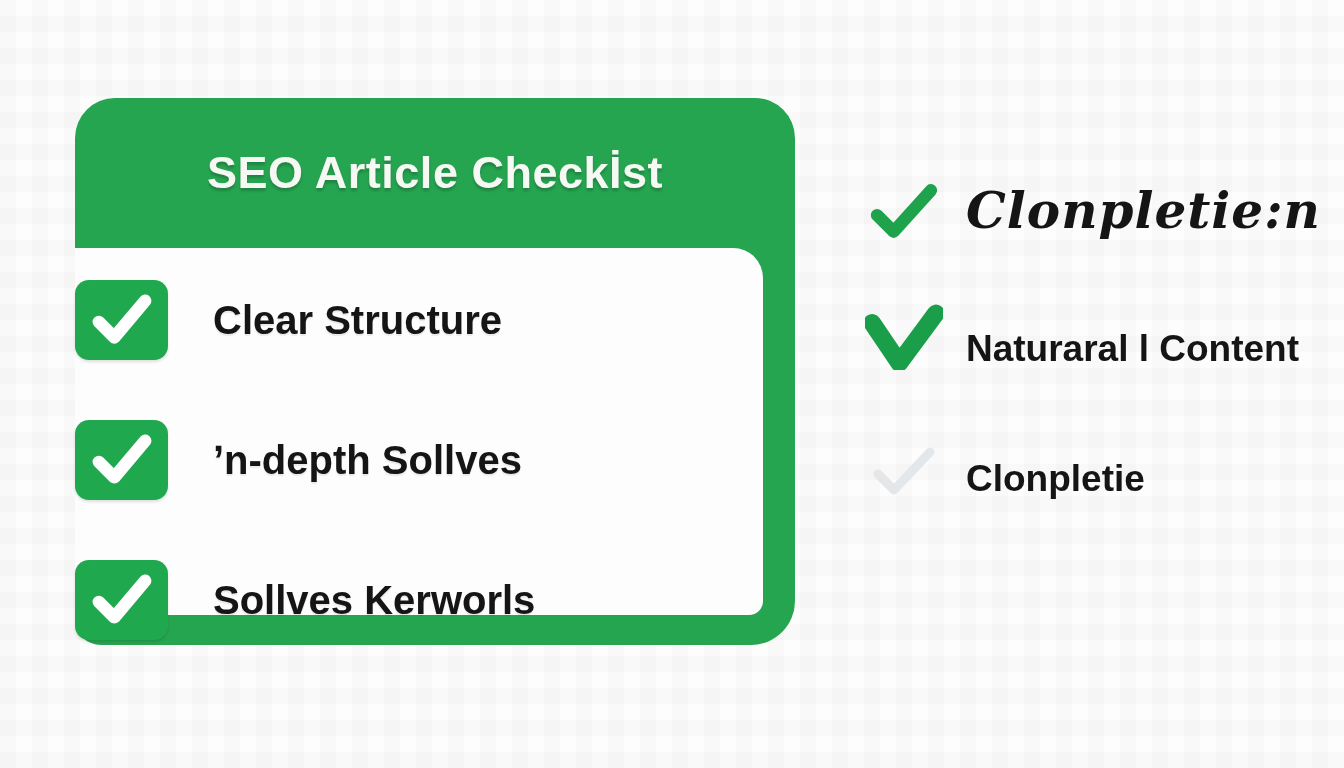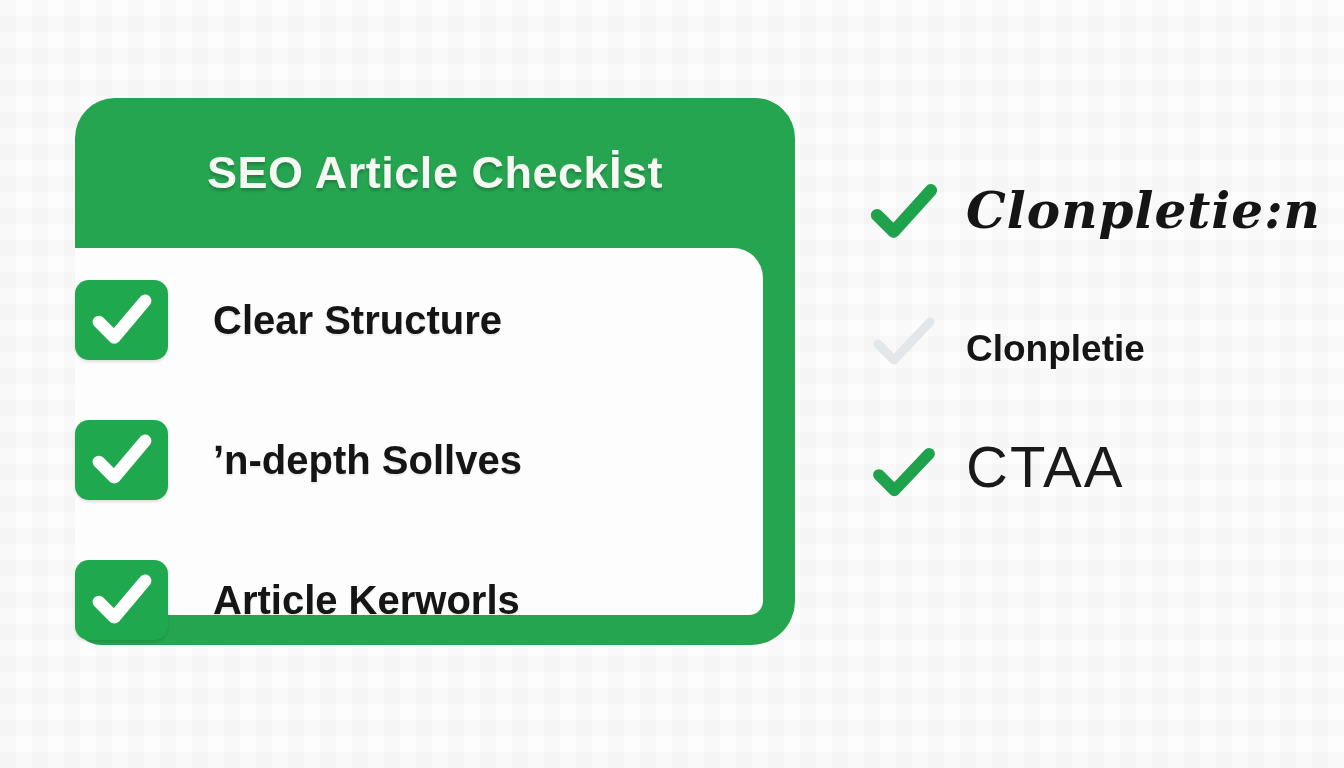--- a/index.html
+++ b/index.html
@@ -114,50 +114,50 @@
         </span>
         <span class="row-label">ʼn-depth Sollves</span>
       </div>
 
       <div class="check-row">
         <span class="checkbox">
           <svg viewBox="0 0 64 56" fill="none">
               <path d="M8 30 L24 46 L56 8" stroke="#ffffff" stroke-width="13" stroke-linecap="round" stroke-linejoin="round"></path>
             </svg>
         </span>
-        <span class="row-label">Article Kerworls</span>
+        <span class="row-label">Sollves Kerworls</span>
       </div>
 
     </div>
   </section>
 
   <aside class="side-list">
 
     <div class="side-row">
       <span class="side-check green">
         <svg width="68" height="58" viewBox="0 0 64 56" fill="none">
             <path d="M6 32 L22 48 L58 8" stroke="currentColor" stroke-width="12" stroke-linecap="round" stroke-linejoin="round"></path>
           </svg>
       </span>
       <span class="side-label script">Clonpletie:n</span>
     </div>
 
+    <div class="side-row">
+      <span class="side-check green-bold">
+        <svg width="78" height="66" viewBox="0 0 64 56" fill="none">
+            <path d="M5 16 L28 50 L59 8" stroke="currentColor" stroke-width="15" stroke-linecap="round" stroke-linejoin="round"></path>
+          </svg>
+      </span>
+      <span class="side-label rounded">Naturaral l Content</span>
+    </div>
 
     <div class="side-row">
       <span class="side-check gray">
         <svg width="66" height="56" viewBox="0 0 64 56" fill="none">
             <path d="M6 30 L22 46 L58 8" stroke="currentColor" stroke-width="9" stroke-linecap="round" stroke-linejoin="round"></path>
           </svg>
       </span>
       <span class="side-label rounded">Clonpletie</span>
     </div>
 
-    <div class="side-row">
-      <span class="side-check green">
-        <svg width="64" height="54" viewBox="0 0 64 56" fill="none">
-            <path d="M6 30 L22 46 L58 8" stroke="currentColor" stroke-width="12" stroke-linecap="round" stroke-linejoin="round"></path>
-          </svg>
-      </span>
-      <span class="side-label geometric">CTAA</span>
-    </div>
 
   </aside>
 </div>
 
 </body></html>

